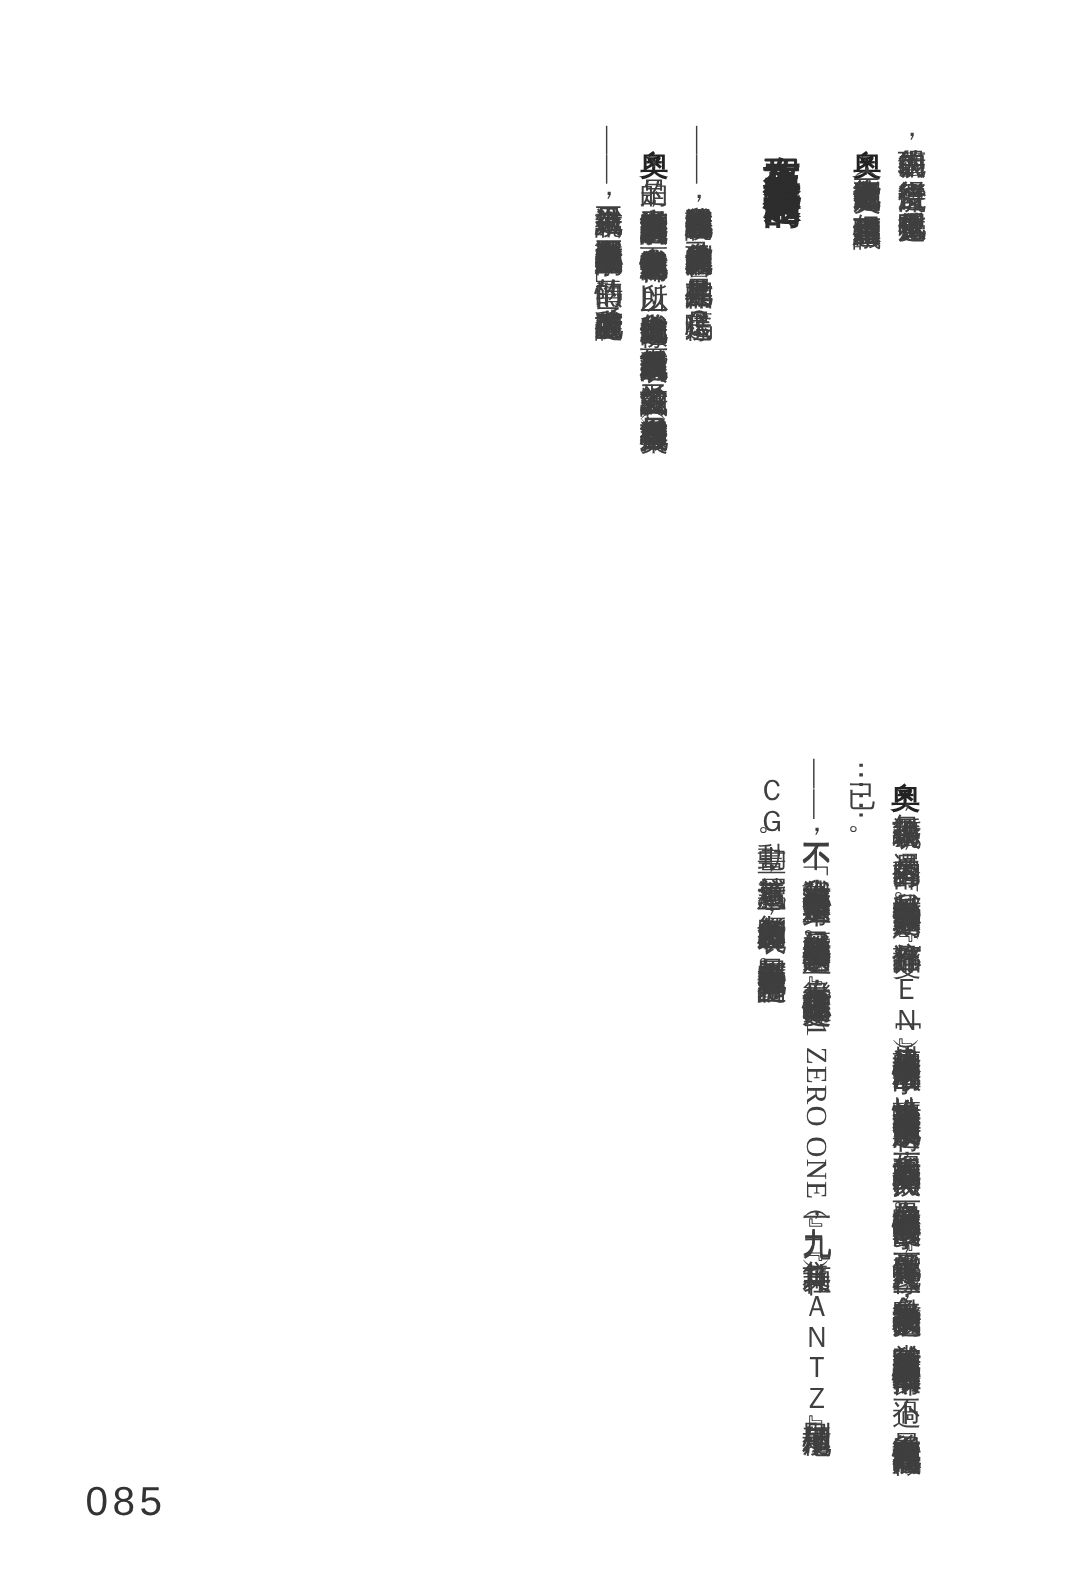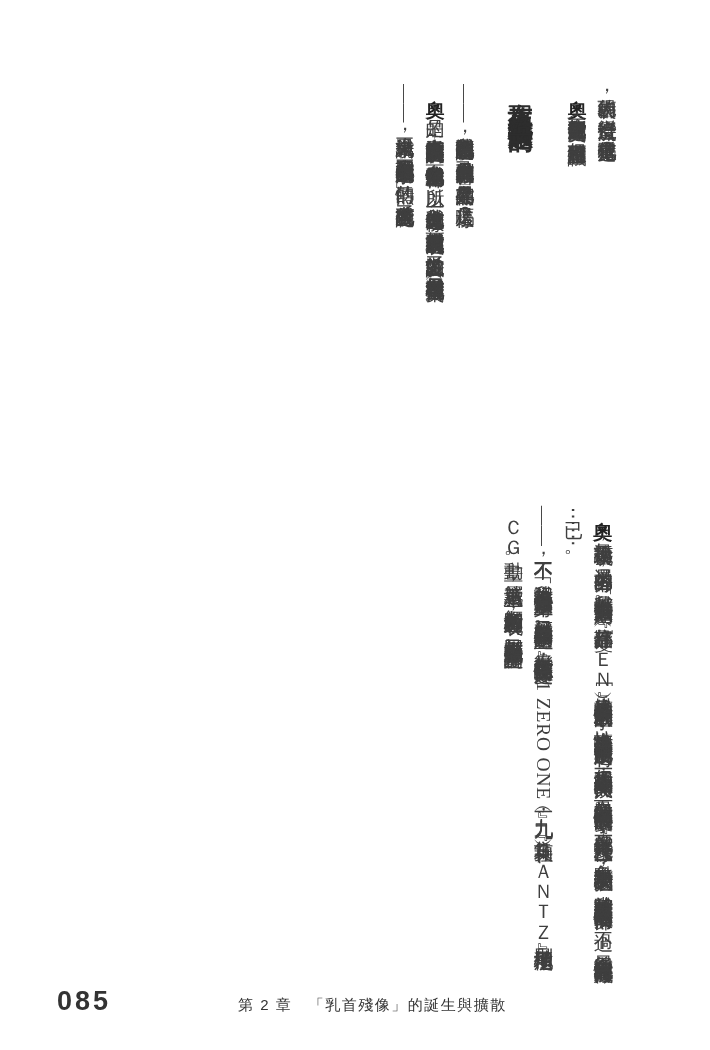--- a/index.html
+++ b/index.html
@@ -46,21 +46,21 @@
   }
   .speaker {
     font-weight: bold;
     color: #222;
     font-family: "Liberation Sans", "DejaVu Sans", sans-serif;
   }
   #page-number {
     position: absolute;
     left: 57px; top: 986px;
     font-family: "Liberation Sans", "DejaVu Sans", sans-serif;
-    font-weight: bold;
+    font-weight: normal;
     font-size: 27px;
     letter-spacing: 3px;
     color: #333;
   }
   #footer-chapter {
     position: absolute;
     left: 238px; top: 996px;
     font-family: "Liberation Sans", "DejaVu Sans", sans-serif;
     font-size: 15px;
     letter-spacing: 1.5px;
@@ -81,15 +81,14 @@
       <p class="v-para">——不過就結果來說，我認為正是因為老師那種「我想做點沒人做過的事！」的熱情，才有了乳首殘像的誕生。</p>
     </div>
 
   <div id="bottom-block" class="vblock">
       <p class="v-para"><span class="speaker">奧</span>　無論是藝術表現，還是內容的部分，我都是以「過去沒有人做過」為原則。這部作品（『變［ＨＥＮ］』）描述的是男孩子意外轉換了性別的故事，性轉換本身雖然是過去的漫畫中也常常使用的題材，但我想畫的不是一夕間突然轉換，而是像疾病般隨著時間慢慢轉變的故事。就像電影『變蠅人』一樣，主角一點一點變成女孩子的過程，當時我想畫的是這種從來沒有人畫過的性轉換情節。不過，最後留在大家記憶裡的只有殘像而已⋯⋯。</p>
       <p class="v-para">——不不不，我認為「從來沒有人做過」這個主題本身，就已經是老師您的作品共通的主題了。『變』是在青年雜誌上描寫同性之愛，『01 ZERO ONE』（一九九九，集英社）和『ＧＡＮＴＺ』則是積極地使用ＣＧ動畫。就這層意義上，老師您所創造的各種表現，都是因為有這種挑戰精神才會誕生的。</p>
     </div>
 
   <div id="page-number">085</div>
 
-  <div id="footer-chapter">第 2 章　「乳首殘像」的誕生與擴散</div>
 
 </div>
 
 </body></html>

